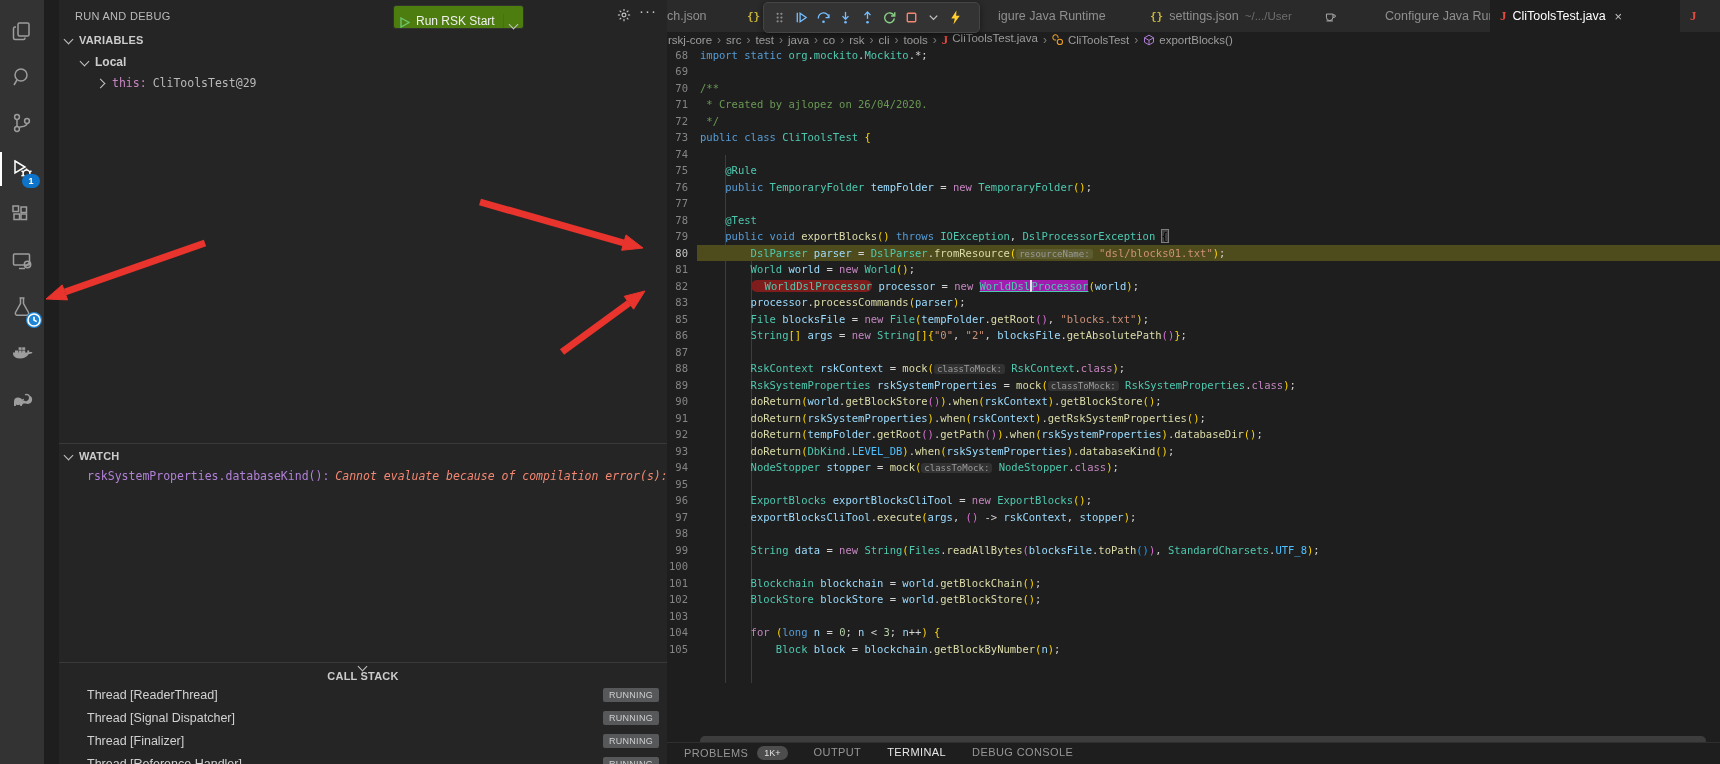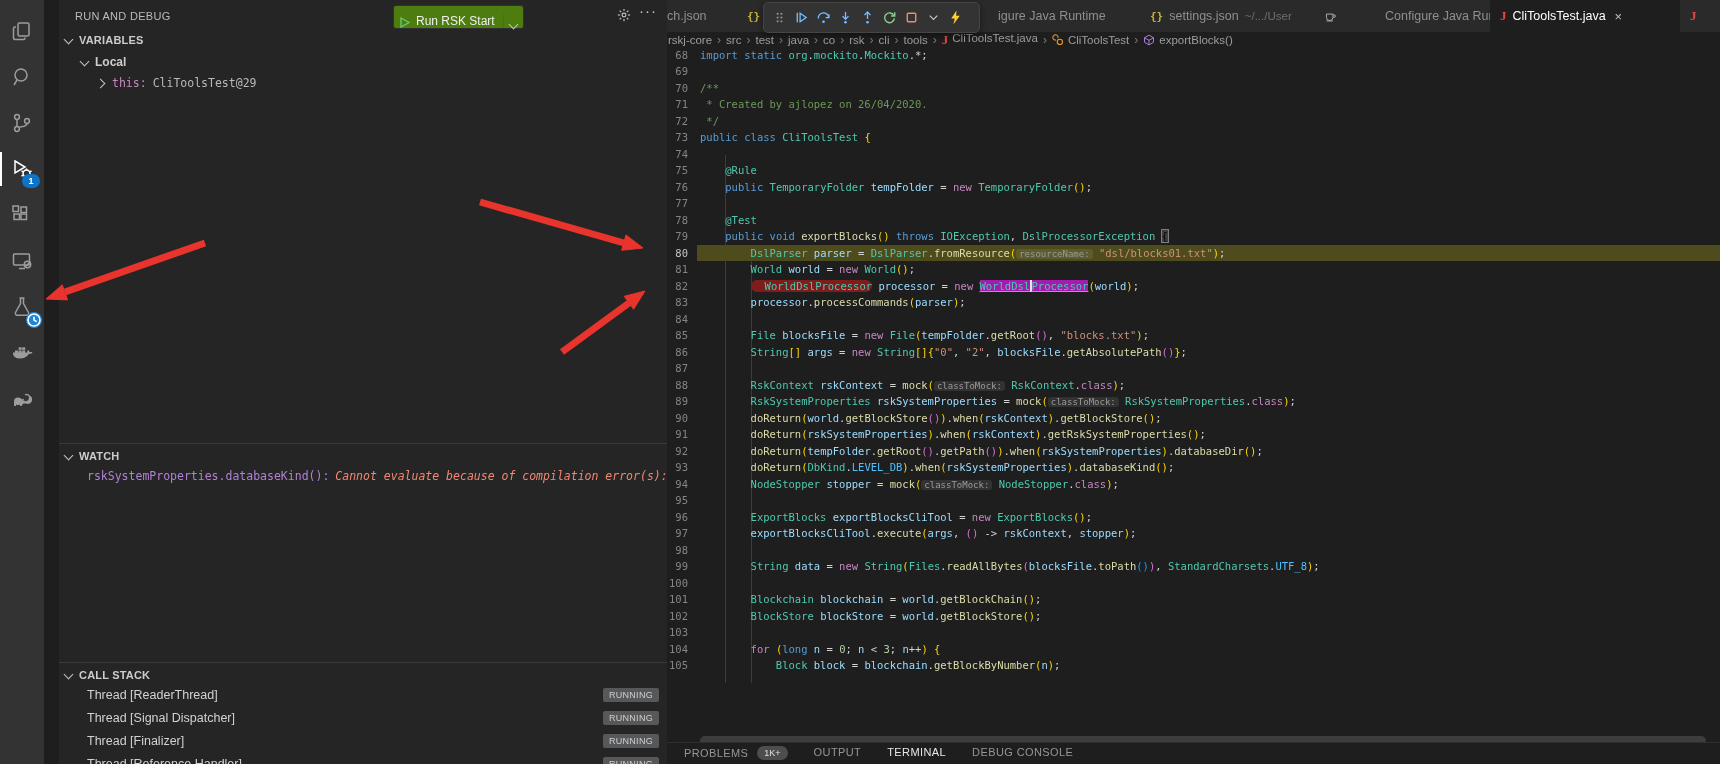--- a/index.html
+++ b/index.html
@@ -233,21 +233,21 @@
     <div class="sect-head" style="top:446px;">
       <span class="chev"></span>
       <span class="t">WATCH</span>
     </div>
     <div class="sb-row" id="watch-entry" style="top:466px;padding-left:28px;">
       <span id="watch-expr">rskSystemProperties.databaseKind():</span>
       <span id="watch-err">Cannot evaluate because of compilation error(s): rsk…</span>
     </div>
 
     <div class="sb-divider" style="top:662px;"></div>
-    <div class="sect-head" style="top:665px;">
+    <div class="sect-head" style="top:665px;flex-direction:column;">
       <span class="chev"></span>
       <span class="t">CALL STACK</span>
     </div>
     <div id="threads">
         <div class="thread-row" style="top: 684px;">
           <span class="nm">Thread [ReaderThread]</span>
           <span class="badge">RUNNING</span>
         </div>
         <div class="thread-row" style="top: 707px;">
           <span class="nm">Thread [Signal Dispatcher]</span>
@@ -443,21 +443,20 @@
           <div class="code-row"><span class="gut"></span><span class="lnum">74</span><span class="ltext"></span></div>
           <div class="code-row"><span class="gut"></span><span class="lnum">75</span><span class="ltext"><span class="tk txt">    </span><span class="tk type">@Rule</span></span></div>
           <div class="code-row"><span class="gut"></span><span class="lnum">76</span><span class="ltext"><span class="tk txt">    </span><span class="tk kw">public</span><span class="tk txt"> </span><span class="tk type">TemporaryFolder</span><span class="tk txt"> </span><span class="tk var">tempFolder</span><span class="tk txt"> = </span><span class="tk ctl">new</span><span class="tk txt"> </span><span class="tk type">TemporaryFolder</span><span class="tk p1">()</span><span class="tk txt">;</span></span></div>
           <div class="code-row"><span class="gut"></span><span class="lnum">77</span><span class="ltext"></span></div>
           <div class="code-row"><span class="gut"></span><span class="lnum">78</span><span class="ltext"><span class="tk txt">    </span><span class="tk type">@Test</span></span></div>
           <div class="code-row"><span class="gut"><span class="g-spin"></span></span><span class="lnum">79</span><span class="ltext"><span class="tk txt">    </span><span class="tk kw">public</span><span class="tk txt"> </span><span class="tk kw">void</span><span class="tk txt"> </span><span class="tk fn">exportBlocks</span><span class="tk p1">()</span><span class="tk txt"> </span><span class="tk kw">throws</span><span class="tk txt"> </span><span class="tk type">IOException</span><span class="tk txt">, </span><span class="tk type">DslProcessorException</span><span class="tk txt"> </span><span class="tk match">{</span></span></div>
           <div class="code-row cur"><span class="gut"><span class="g-arrow"><span class="ring"></span><span class="tri"></span></span></span><span class="lnum">80</span><span class="ltext"><span class="tk txt">        </span><span class="tk type">DslParser</span><span class="tk txt"> </span><span class="tk var">parser</span><span class="tk txt"> = </span><span class="tk type">DslParser</span><span class="tk txt">.</span><span class="tk fn">fromResource</span><span class="tk p1">(</span><span class="tk hint">resourceName:</span><span class="tk txt"> </span><span class="tk str">"dsl/blocks01.txt"</span><span class="tk p1">)</span><span class="tk txt">;</span></span></div>
           <div class="code-row"><span class="gut"></span><span class="lnum">81</span><span class="ltext"><span class="tk txt">        </span><span class="tk type">World</span><span class="tk txt"> </span><span class="tk var">world</span><span class="tk txt"> = </span><span class="tk ctl">new</span><span class="tk txt"> </span><span class="tk type">World</span><span class="tk p1">()</span><span class="tk txt">;</span></span></div>
           <div class="code-row"><span class="gut"><span class="g-bulb"></span></span><span class="lnum">82</span><span class="ltext"><span class="tk txt">        </span><span class="tk type wordhl">WorldDslProcessor</span><span class="tk txt"> </span><span class="tk var">processor</span><span class="tk txt"> = </span><span class="tk ctl">new</span><span class="tk txt"> </span><span class="tk type selhl">WorldDsl</span><span class="cursor"></span><span class="tk type selhl">Processor</span><span class="tk p1">(</span><span class="tk var">world</span><span class="tk p1">)</span><span class="tk txt">;</span></span></div>
           <div class="code-row"><span class="gut"></span><span class="lnum">83</span><span class="ltext"><span class="tk txt">        </span><span class="tk var">processor</span><span class="tk txt">.</span><span class="tk fn">processCommands</span><span class="tk p1">(</span><span class="tk var">parser</span><span class="tk p1">)</span><span class="tk txt">;</span></span></div>
-          <div class="code-row"><span class="gut"></span><span class="lnum">84</span><span class="ltext"></span></div>
           <div class="code-row"><span class="gut"></span><span class="lnum">85</span><span class="ltext"><span class="tk txt">        </span><span class="tk type">File</span><span class="tk txt"> </span><span class="tk var">blocksFile</span><span class="tk txt"> = </span><span class="tk ctl">new</span><span class="tk txt"> </span><span class="tk type">File</span><span class="tk p1">(</span><span class="tk var">tempFolder</span><span class="tk txt">.</span><span class="tk fn">getRoot</span><span class="tk p2">()</span><span class="tk txt">, </span><span class="tk str">"blocks.txt"</span><span class="tk p1">)</span><span class="tk txt">;</span></span></div>
           <div class="code-row"><span class="gut"></span><span class="lnum">86</span><span class="ltext"><span class="tk txt">        </span><span class="tk type">String</span><span class="tk p1">[]</span><span class="tk txt"> </span><span class="tk var">args</span><span class="tk txt"> = </span><span class="tk ctl">new</span><span class="tk txt"> </span><span class="tk type">String</span><span class="tk p1">[]</span><span class="tk p1">{</span><span class="tk str">"0"</span><span class="tk txt">, </span><span class="tk str">"2"</span><span class="tk txt">, </span><span class="tk var">blocksFile</span><span class="tk txt">.</span><span class="tk fn">getAbsolutePath</span><span class="tk p2">()</span><span class="tk p1">}</span><span class="tk txt">;</span></span></div>
           <div class="code-row"><span class="gut"></span><span class="lnum">87</span><span class="ltext"></span></div>
           <div class="code-row"><span class="gut"></span><span class="lnum">88</span><span class="ltext"><span class="tk txt">        </span><span class="tk type">RskContext</span><span class="tk txt"> </span><span class="tk var">rskContext</span><span class="tk txt"> = </span><span class="tk fn">mock</span><span class="tk p1">(</span><span class="tk hint">classToMock:</span><span class="tk txt"> </span><span class="tk type">RskContext</span><span class="tk txt">.</span><span class="tk ctl">class</span><span class="tk p1">)</span><span class="tk txt">;</span></span></div>
           <div class="code-row"><span class="gut"></span><span class="lnum">89</span><span class="ltext"><span class="tk txt">        </span><span class="tk type">RskSystemProperties</span><span class="tk txt"> </span><span class="tk var">rskSystemProperties</span><span class="tk txt"> = </span><span class="tk fn">mock</span><span class="tk p1">(</span><span class="tk hint">classToMock:</span><span class="tk txt"> </span><span class="tk type">RskSystemProperties</span><span class="tk txt">.</span><span class="tk ctl">class</span><span class="tk p1">)</span><span class="tk txt">;</span></span></div>
           <div class="code-row"><span class="gut"></span><span class="lnum">90</span><span class="ltext"><span class="tk txt">        </span><span class="tk fn">doReturn</span><span class="tk p1">(</span><span class="tk var">world</span><span class="tk txt">.</span><span class="tk fn">getBlockStore</span><span class="tk p2">()</span><span class="tk p1">)</span><span class="tk txt">.</span><span class="tk fn">when</span><span class="tk p1">(</span><span class="tk var">rskContext</span><span class="tk p1">)</span><span class="tk txt">.</span><span class="tk fn">getBlockStore</span><span class="tk p1">()</span><span class="tk txt">;</span></span></div>
           <div class="code-row"><span class="gut"></span><span class="lnum">91</span><span class="ltext"><span class="tk txt">        </span><span class="tk fn">doReturn</span><span class="tk p1">(</span><span class="tk var">rskSystemProperties</span><span class="tk p1">)</span><span class="tk txt">.</span><span class="tk fn">when</span><span class="tk p1">(</span><span class="tk var">rskContext</span><span class="tk p1">)</span><span class="tk txt">.</span><span class="tk fn">getRskSystemProperties</span><span class="tk p1">()</span><span class="tk txt">;</span></span></div>
           <div class="code-row"><span class="gut"></span><span class="lnum">92</span><span class="ltext"><span class="tk txt">        </span><span class="tk fn">doReturn</span><span class="tk p1">(</span><span class="tk var">tempFolder</span><span class="tk txt">.</span><span class="tk fn">getRoot</span><span class="tk p2">()</span><span class="tk txt">.</span><span class="tk fn">getPath</span><span class="tk p2">()</span><span class="tk p1">)</span><span class="tk txt">.</span><span class="tk fn">when</span><span class="tk p1">(</span><span class="tk var">rskSystemProperties</span><span class="tk p1">)</span><span class="tk txt">.</span><span class="tk fn">databaseDir</span><span class="tk p1">()</span><span class="tk txt">;</span></span></div>
           <div class="code-row"><span class="gut"></span><span class="lnum">93</span><span class="ltext"><span class="tk txt">        </span><span class="tk fn">doReturn</span><span class="tk p1">(</span><span class="tk type">DbKind</span><span class="tk txt">.</span><span class="tk const">LEVEL_DB</span><span class="tk p1">)</span><span class="tk txt">.</span><span class="tk fn">when</span><span class="tk p1">(</span><span class="tk var">rskSystemProperties</span><span class="tk p1">)</span><span class="tk txt">.</span><span class="tk fn">databaseKind</span><span class="tk p1">()</span><span class="tk txt">;</span></span></div>
           <div class="code-row"><span class="gut"></span><span class="lnum">94</span><span class="ltext"><span class="tk txt">        </span><span class="tk type">NodeStopper</span><span class="tk txt"> </span><span class="tk var">stopper</span><span class="tk txt"> = </span><span class="tk fn">mock</span><span class="tk p1">(</span><span class="tk hint">classToMock:</span><span class="tk txt"> </span><span class="tk type">NodeStopper</span><span class="tk txt">.</span><span class="tk ctl">class</span><span class="tk p1">)</span><span class="tk txt">;</span></span></div>

